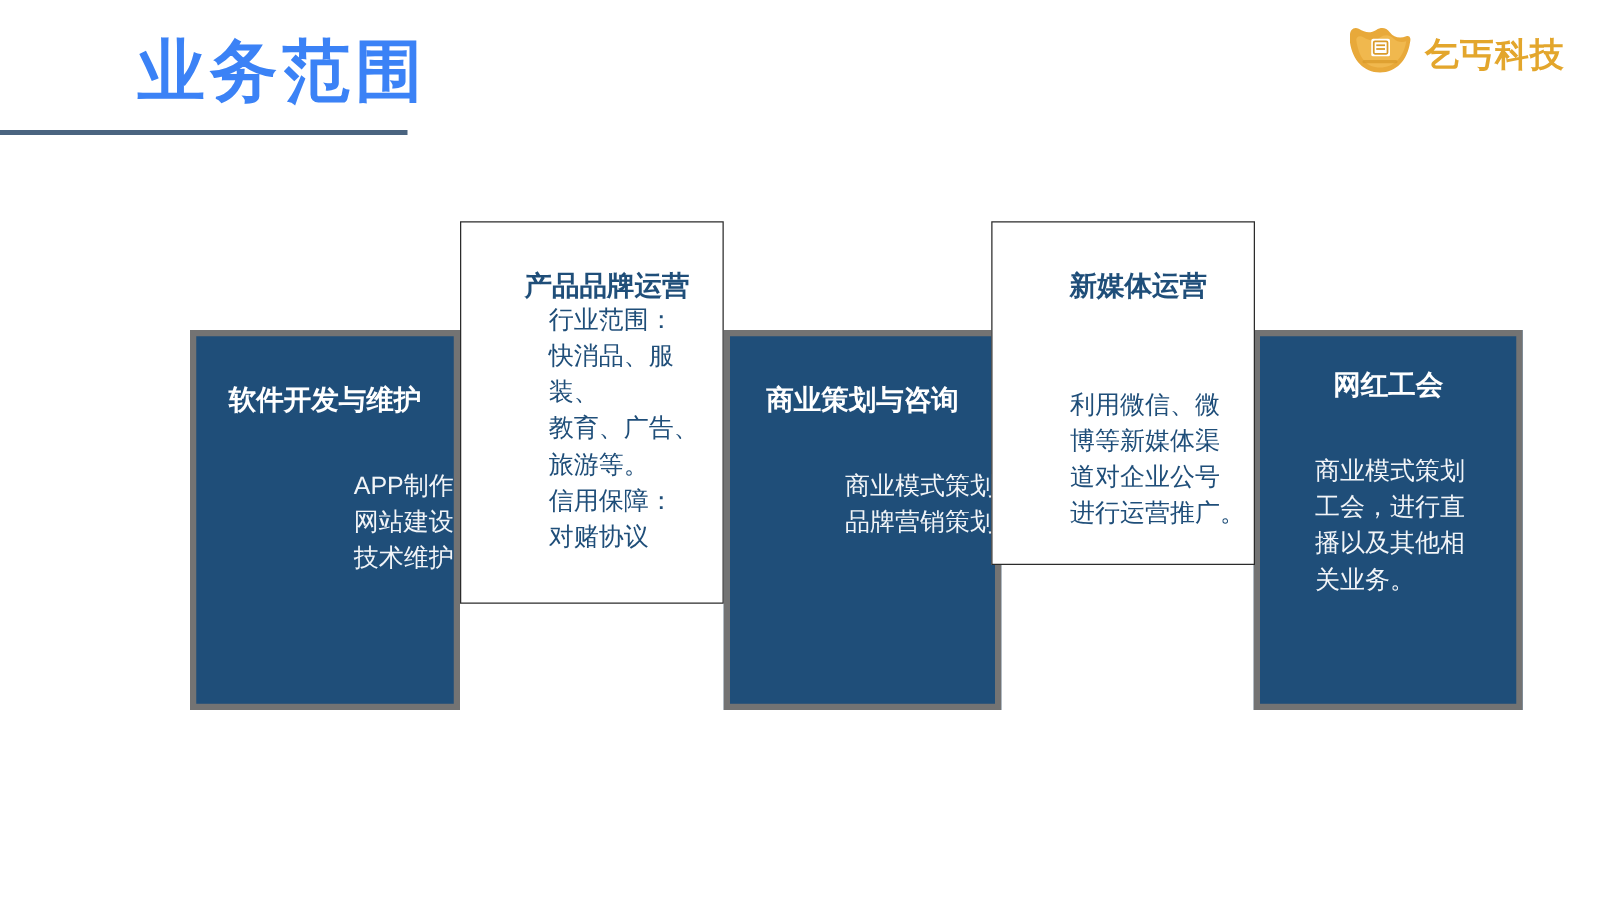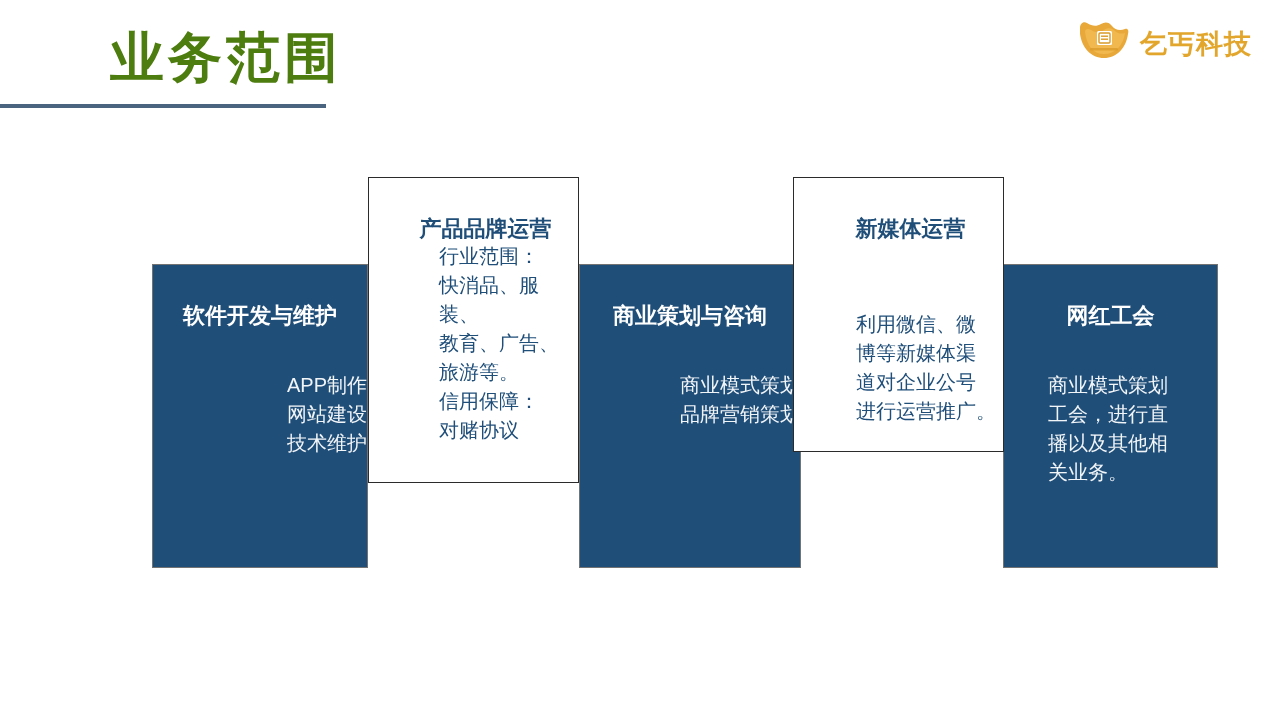--- a/index.html
+++ b/index.html
@@ -15,21 +15,21 @@
     position: relative;
   }
 
   
   .slide-title {
     position: absolute;
     left: 110px;
     top: 30px;
     font-size: 54px;
     font-weight: bold;
-    color: #4d7c0f;
+    color: #3b82f6;
     letter-spacing: 4px;
     line-height: 1.0;
     white-space: nowrap;
   }
   .title-rule {
     position: absolute;
     left: 0;
     top: 104px;
     width: 326px;
     height: 4px;
@@ -68,21 +68,21 @@
     height: 720px;
   }
   .card {
     position: absolute;
     box-sizing: border-box;
     display: flex;
     flex-direction: column;
   }
   .card.blue {
     background: #1F4E79;
-    border: 1px solid #737373;
+    border: 5px solid #737373;
   }
   .card.white {
     background: #FFFFFF;
     border: 1px solid #2B2B2B;
   }
 
   .card-title {
     text-align: center;
     font-size: 22px;
     font-weight: bold;
@@ -114,21 +114,21 @@
 
   #card-3 { left: 579px;  top: 264px; width: 222px; height: 304px; }
   #card-3 .card-title { margin-top: 38px; }
   #card-3 .card-body  { margin-top: 42px; }
 
   #card-4 { left: 793px;  top: 177px; width: 211px; height: 275px; }
   #card-4 .card-title { margin-top: 38px; }
   #card-4 .card-body  { margin-top: 68px; margin-left: 38px; }
 
   #card-5 { left: 1003px; top: 264px; width: 215px; height: 304px; }
-  #card-5 .card-title { margin-top: 38px; }
+  #card-5 .card-title { margin-top: 26px; }
   #card-5 .card-body  { margin-top: 42px; margin-left: 44px; }
 
   
   #card-1, #card-3, #card-5 { z-index: 1; }
   #card-2, #card-4 { z-index: 2; padding-left: 24px; }
 </style>
 </head>
 <body>
 
 <div class="slide-title">业务范围</div>

